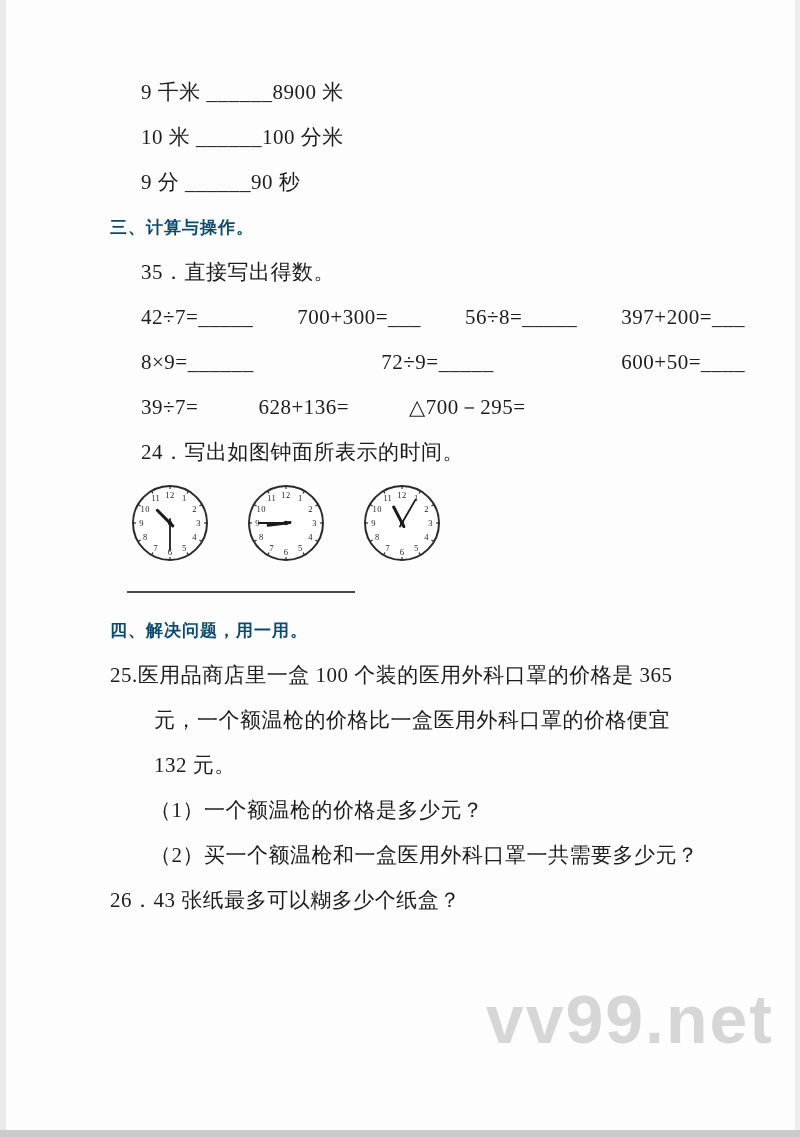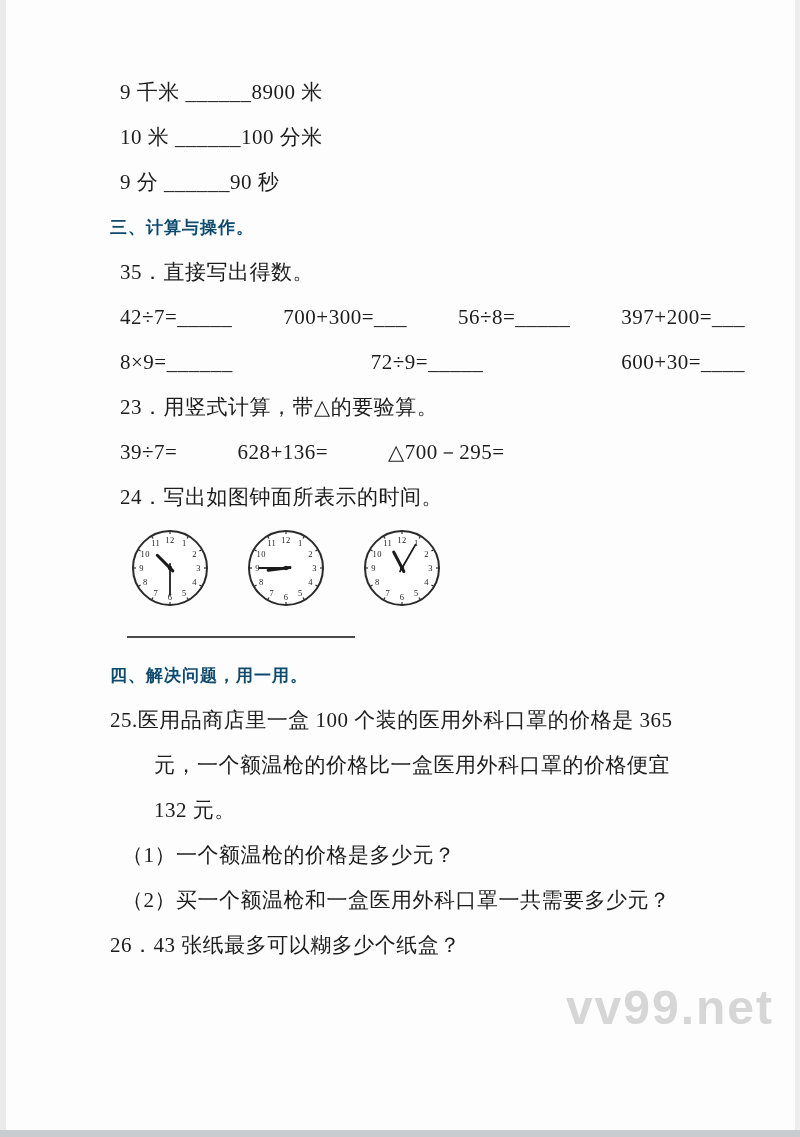--- a/index.html
+++ b/index.html
@@ -18,41 +18,41 @@
   .edge-left  { position: absolute; left: 0;  top: 0; width: 6px;  height: 100%; background: #eaeaea; }
   .edge-right { position: absolute; right: 0; top: 0; width: 5px;  height: 100%; background: #ededed; }
   .edge-bottom{ position: absolute; left: 0; bottom: 0; width: 100%; height: 7px; background: #c9ccce; }
   .content {
     position: relative;
     padding: 70px 55px 0 110px;
     font-size: 21px;
     letter-spacing: 0.5px;
   }
   .line { line-height: 45px; }
-  .indent { margin-left: 10px; }
+  .indent { margin-left: 31px; }
   .section-title { font-weight: bold; font-size: 17px; line-height: 45px; color: #0c4a6e; letter-spacing: 1px; }
   .mathrow   { display: flex; gap: 24px; white-space: nowrap; justify-content: space-between; }
   .mathrow23 { display: flex; gap: 60px; white-space: nowrap; }
   .clocks-row { display: flex; gap: 36px; margin: 8px 0 0 20px; align-items: center; height: 80px; }
   .clock { display: inline-block; width: 80px; height: 80px; }
   .clock svg { display: block; }
   .clock text { font-family: "Liberation Serif", "DejaVu Serif", serif; }
   .answer-line {
     width: 228px; height: 30px;
     border-bottom: 2px solid #4a4a4a;
     margin: 0 0 15px 17px;
   }
   .q25-cont { margin-left: 44px; }
-  .sub { margin-left: 12px; }
+  .sub { margin-left: 40px; }
   .watermark {
     position: absolute;
     right: 26px; top: 980px;
     font-family: "Liberation Sans", "DejaVu Sans", sans-serif;
     font-weight: bold;
-    font-size: 48px;
+    font-size: 68px;
     letter-spacing: 2px;
     color: #d6d6d6;
     user-select: none;
   }
 </style>
 </head>
 <body>
 
 <div class="page">
   <div class="edge-left"></div>
@@ -70,24 +70,23 @@
     <p class="line indent">35．直接写出得数。</p>
     <div class="line indent mathrow">
       <span>42÷7=_____</span>
       <span>700+300=___</span>
       <span>56÷8=_____</span>
       <span>397+200=___</span>
     </div>
     <div class="line indent mathrow">
       <span>8×9=______</span>
       <span>72÷9=_____</span>
-      <span>600+30=____</span>
-    </div>
-
-    <p class="line indent">23．用竖式计算，带△的要验算。</p>
+      <span>600+50=____</span>
+    </div>
+
     <div class="line indent mathrow23">
       <span>39÷7=</span>
       <span>628+136=</span>
       <span>△700－295=</span>
     </div>
 
     <p class="line indent">24．写出如图钟面所表示的时间。</p>
     <div class="clocks-row">
       <span class="clock">
           <svg width="80" height="80" viewBox="0 0 80 80">

